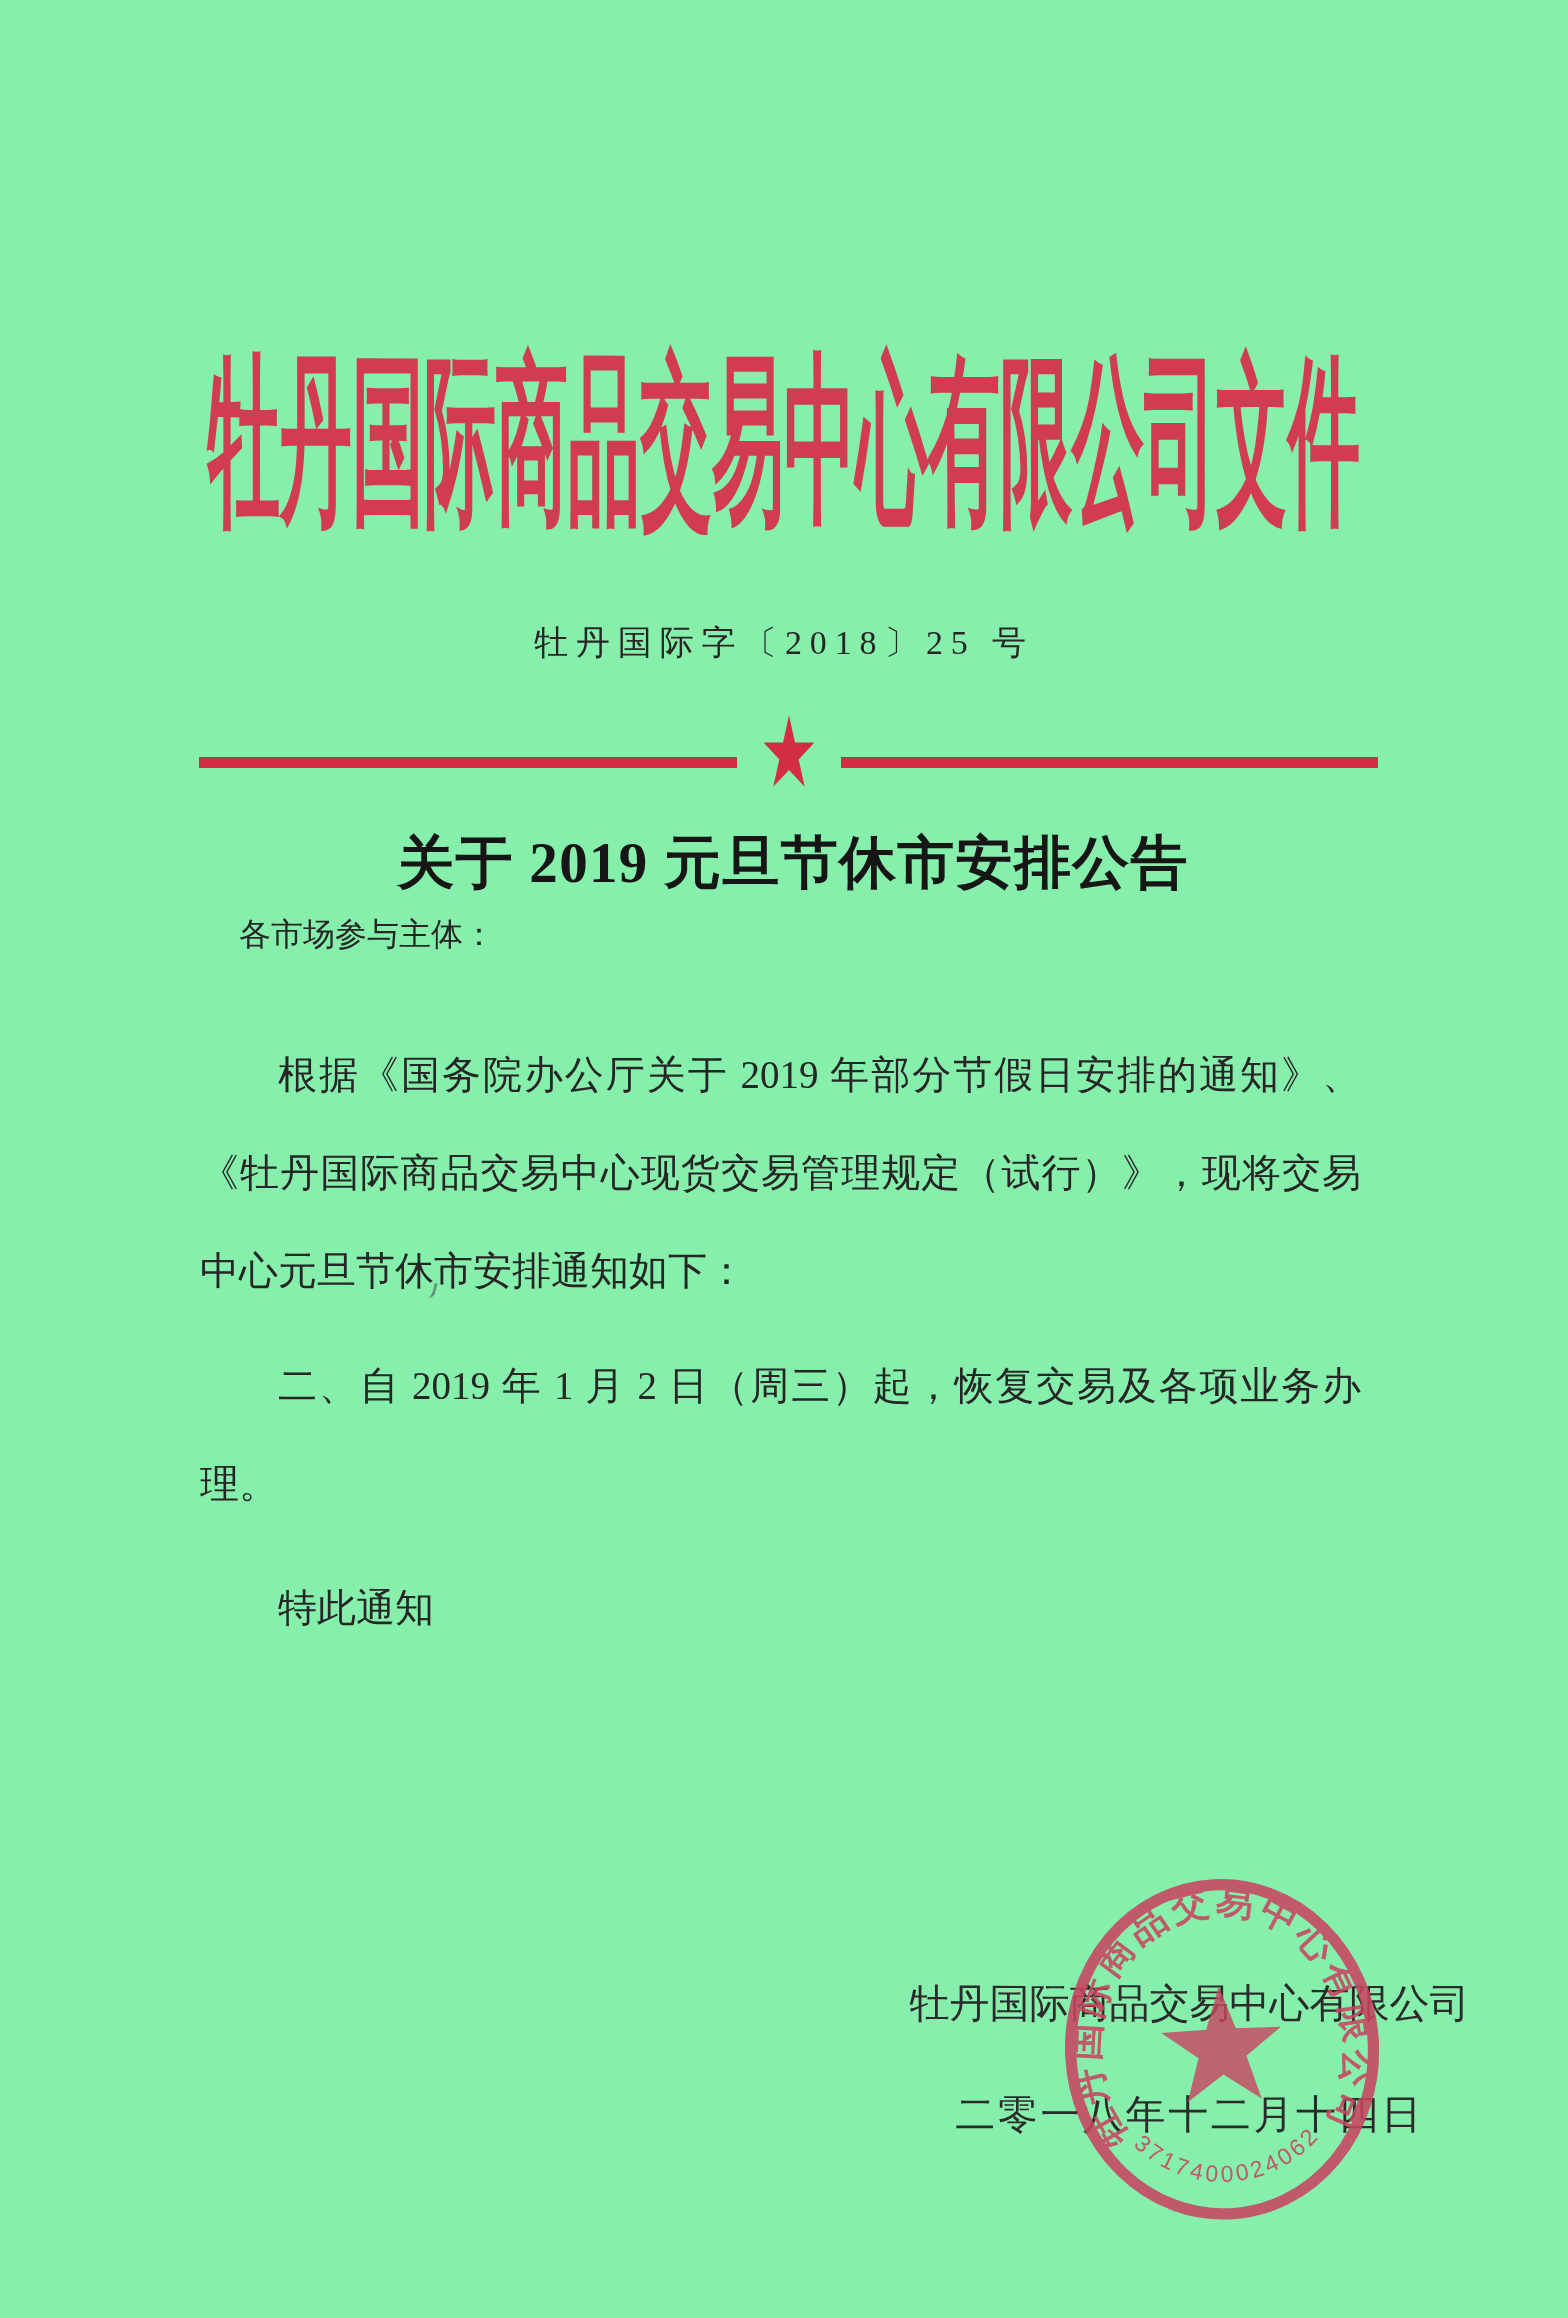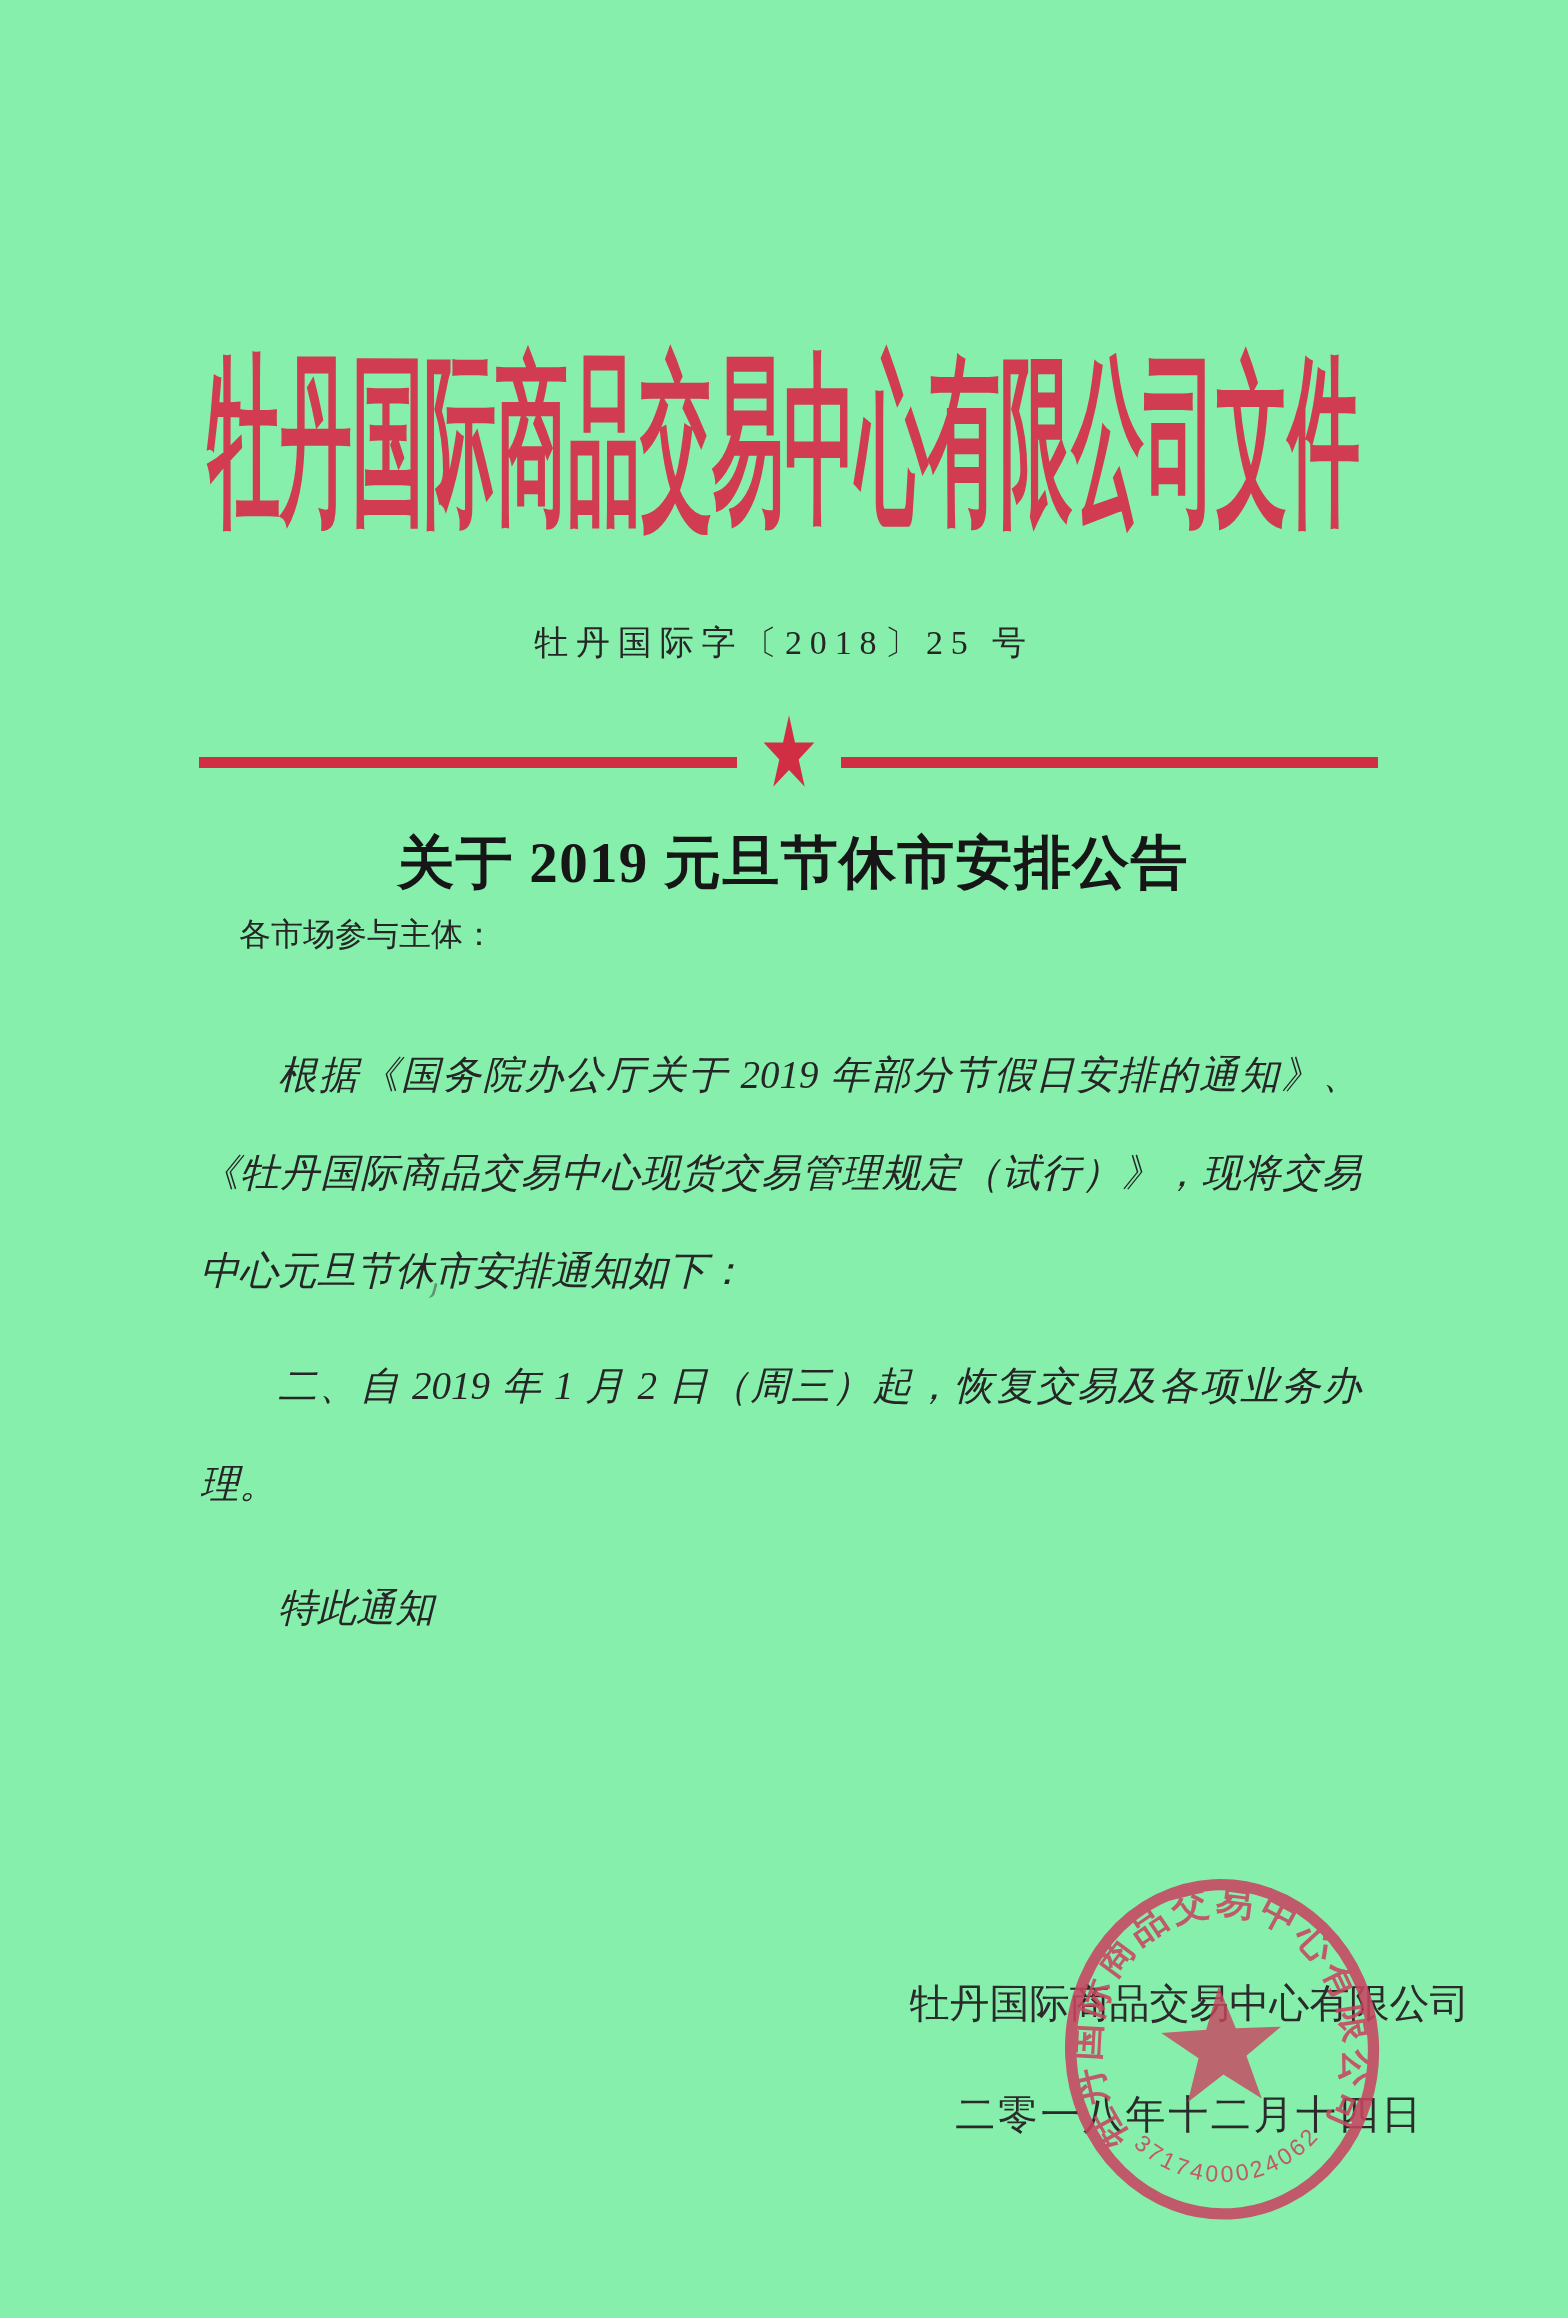--- a/index.html
+++ b/index.html
@@ -65,21 +65,20 @@
   .bodytext{
     position:absolute;left:200px;right:195px;top:1026px;
     font-size:39px;
     line-height:98px;
     text-align:justify;
     color:#262626;
   }
   .bodytext p{
     margin:0 12px 17px 0;
     text-indent:2em;
-    font-style:italic;
   }
   .bodytext p.closing{
     margin-top:26px;
     text-align:left;
   }
   
   .signature{
     position:absolute;left:908px;top:1976px;width:563px;
     text-align:center;
     font-size:40px;color:#2b2b2b;

